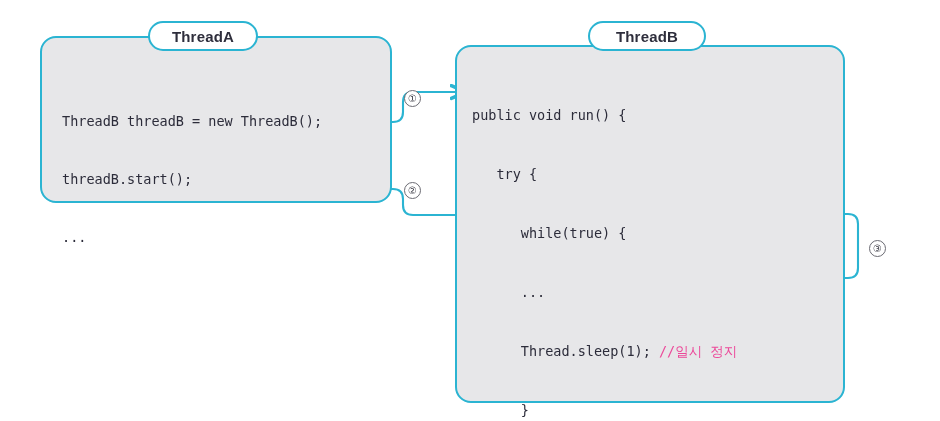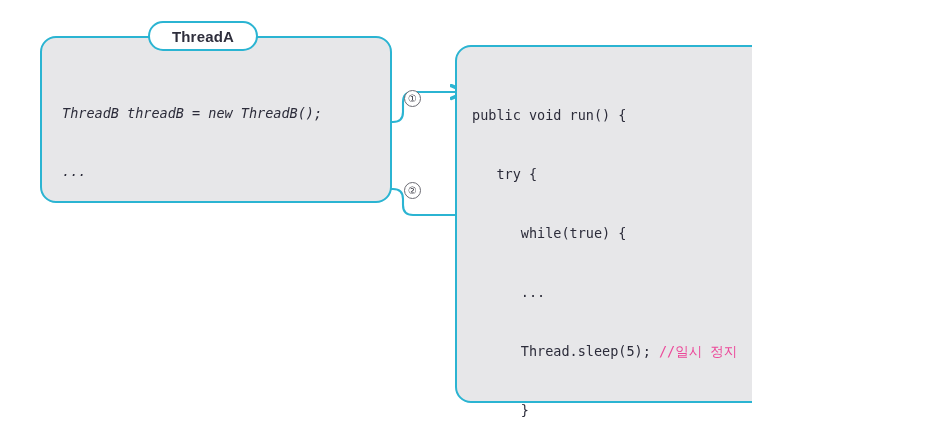--- a/index.html
+++ b/index.html
@@ -6,21 +6,21 @@
   html, body {
     margin: 0;
     padding: 0;
     background: #ffffff;
   }
   body {
     font-family: "Liberation Sans", sans-serif;
   }
   #stage {
     position: relative;
-    width: 752px;
+    width: 940px;
     height: 421px;
     background: #ffffff;
     overflow: hidden;
   }
 
   
   #wires {
     position: absolute;
     left: 0;
     top: 0;
@@ -90,22 +90,21 @@
     color: #2c2c3a;
     white-space: pre;
     line-height: 1;
     z-index: 4;
   }
   .code .cm {
     color: #ec4899;
   }
   #code-a {
     left: 62px;
-    top: 80px;
-    font-style: italic;
+    top: 88px;
   }
   #code-a .ln {
     height: 31px;
   }
   #code-b {
     left: 472px;
     top: 82px;
   }
   #code-b .ln {
     height: 32px;
@@ -160,31 +159,35 @@
     </g>
   </svg>
 
   <div class="panel" id="panel-a"></div>
   <div class="badge" id="badge-a">
     <span class="badge-label">ThreadA</span>
   </div>
 
   <div class="code" id="code-a">
     <div class="ln">ThreadB threadB = new ThreadB();</div>
+    <div class="ln">threadB.start();</div>
     <div class="ln">...</div>
   </div>
 
   <div class="panel" id="panel-b"></div>
+  <div class="badge" id="badge-b">
+    <span class="badge-label">ThreadB</span>
+  </div>
 
   <div class="code" id="code-b">
     <div class="ln">public void run() {</div>
     <div class="ln">   try {</div>
     <div class="ln">      while(true) {</div>
     <div class="ln">      ...</div>
-    <div class="ln"><span>      Thread.sleep(5); </span><span class="cm">//일시 정지</span></div>
+    <div class="ln"><span>      Thread.sleep(1); </span><span class="cm">//일시 정지</span></div>
     <div class="ln">      }</div>
     
     
     
     
   </div>
 
   <div class="step" id="step-1">①</div>
   <div class="step" id="step-2">②</div>
   <div class="step" id="step-3">③</div>

